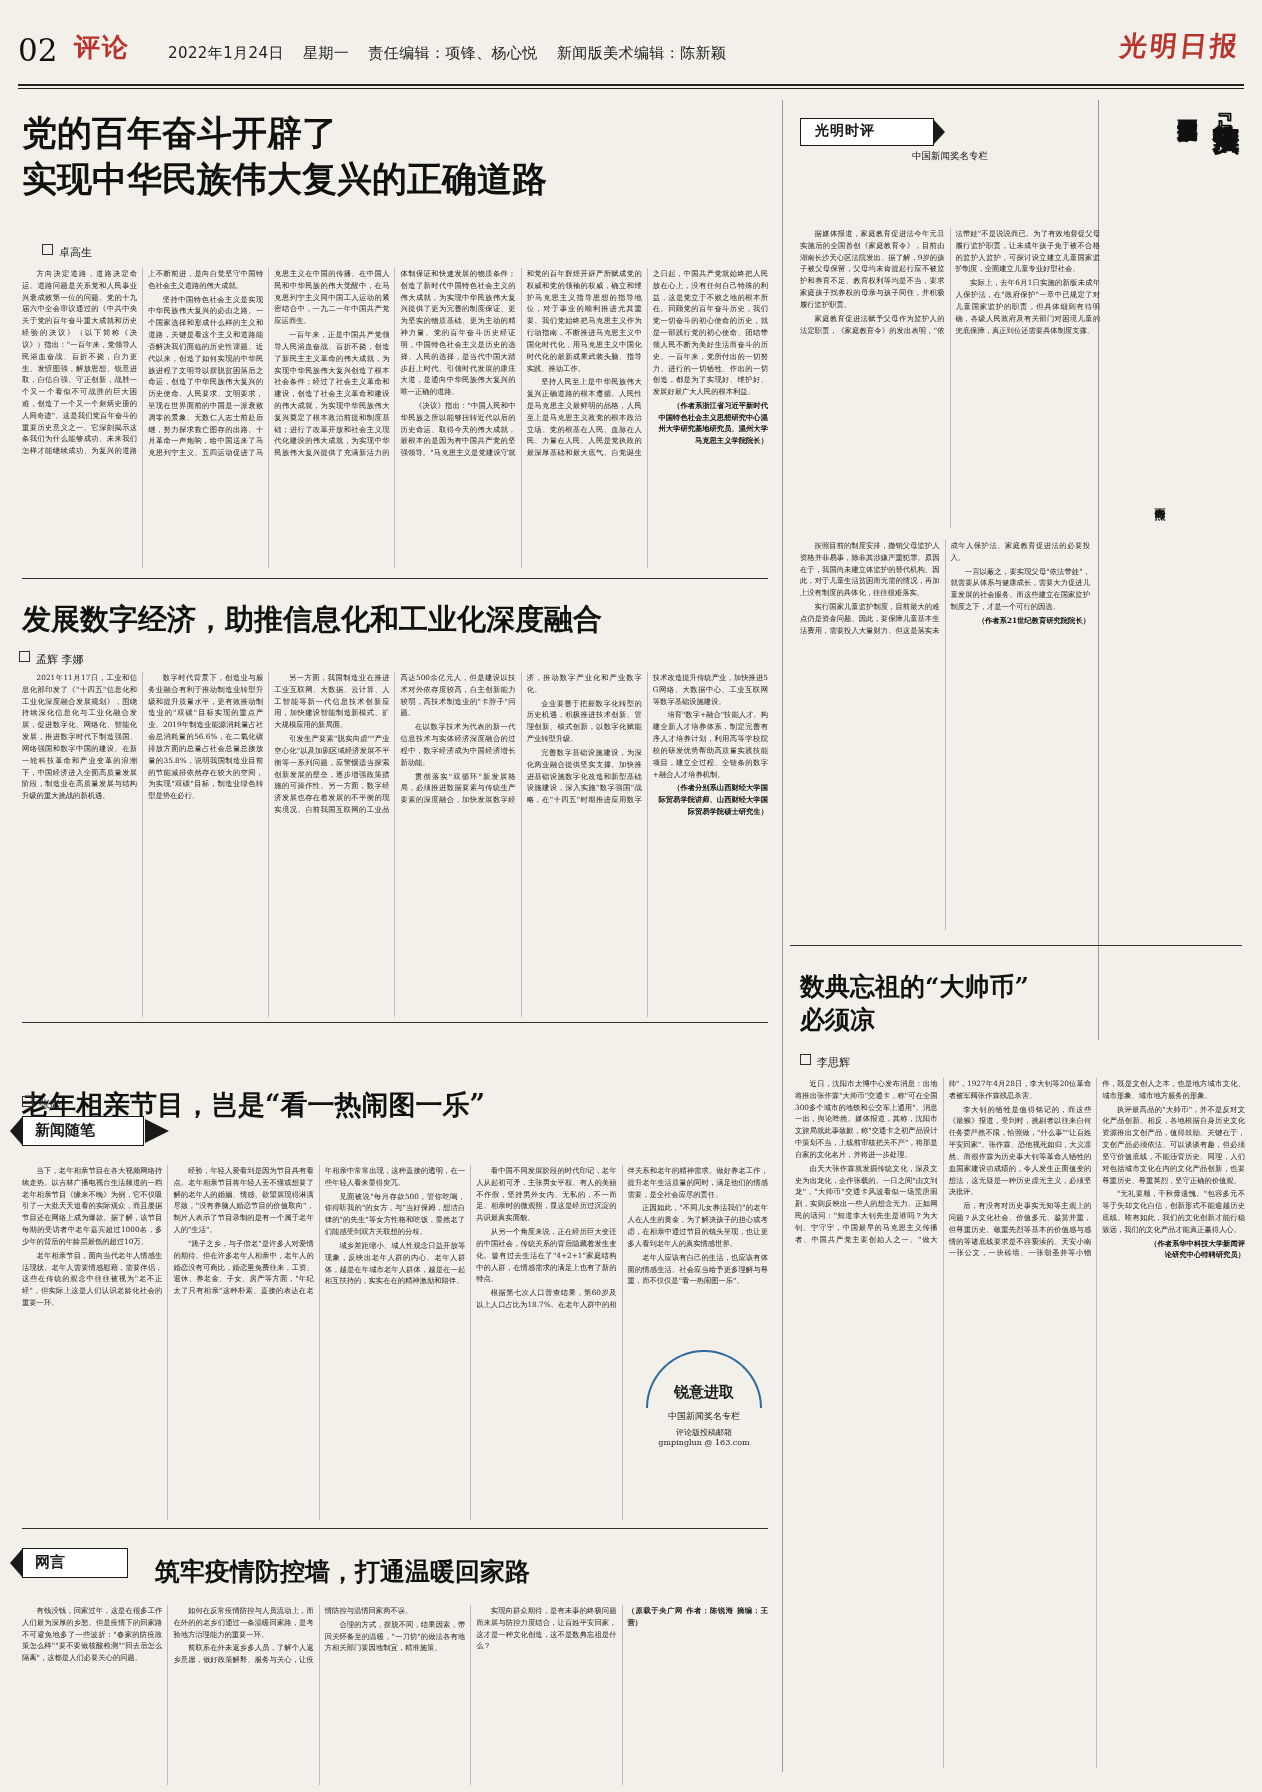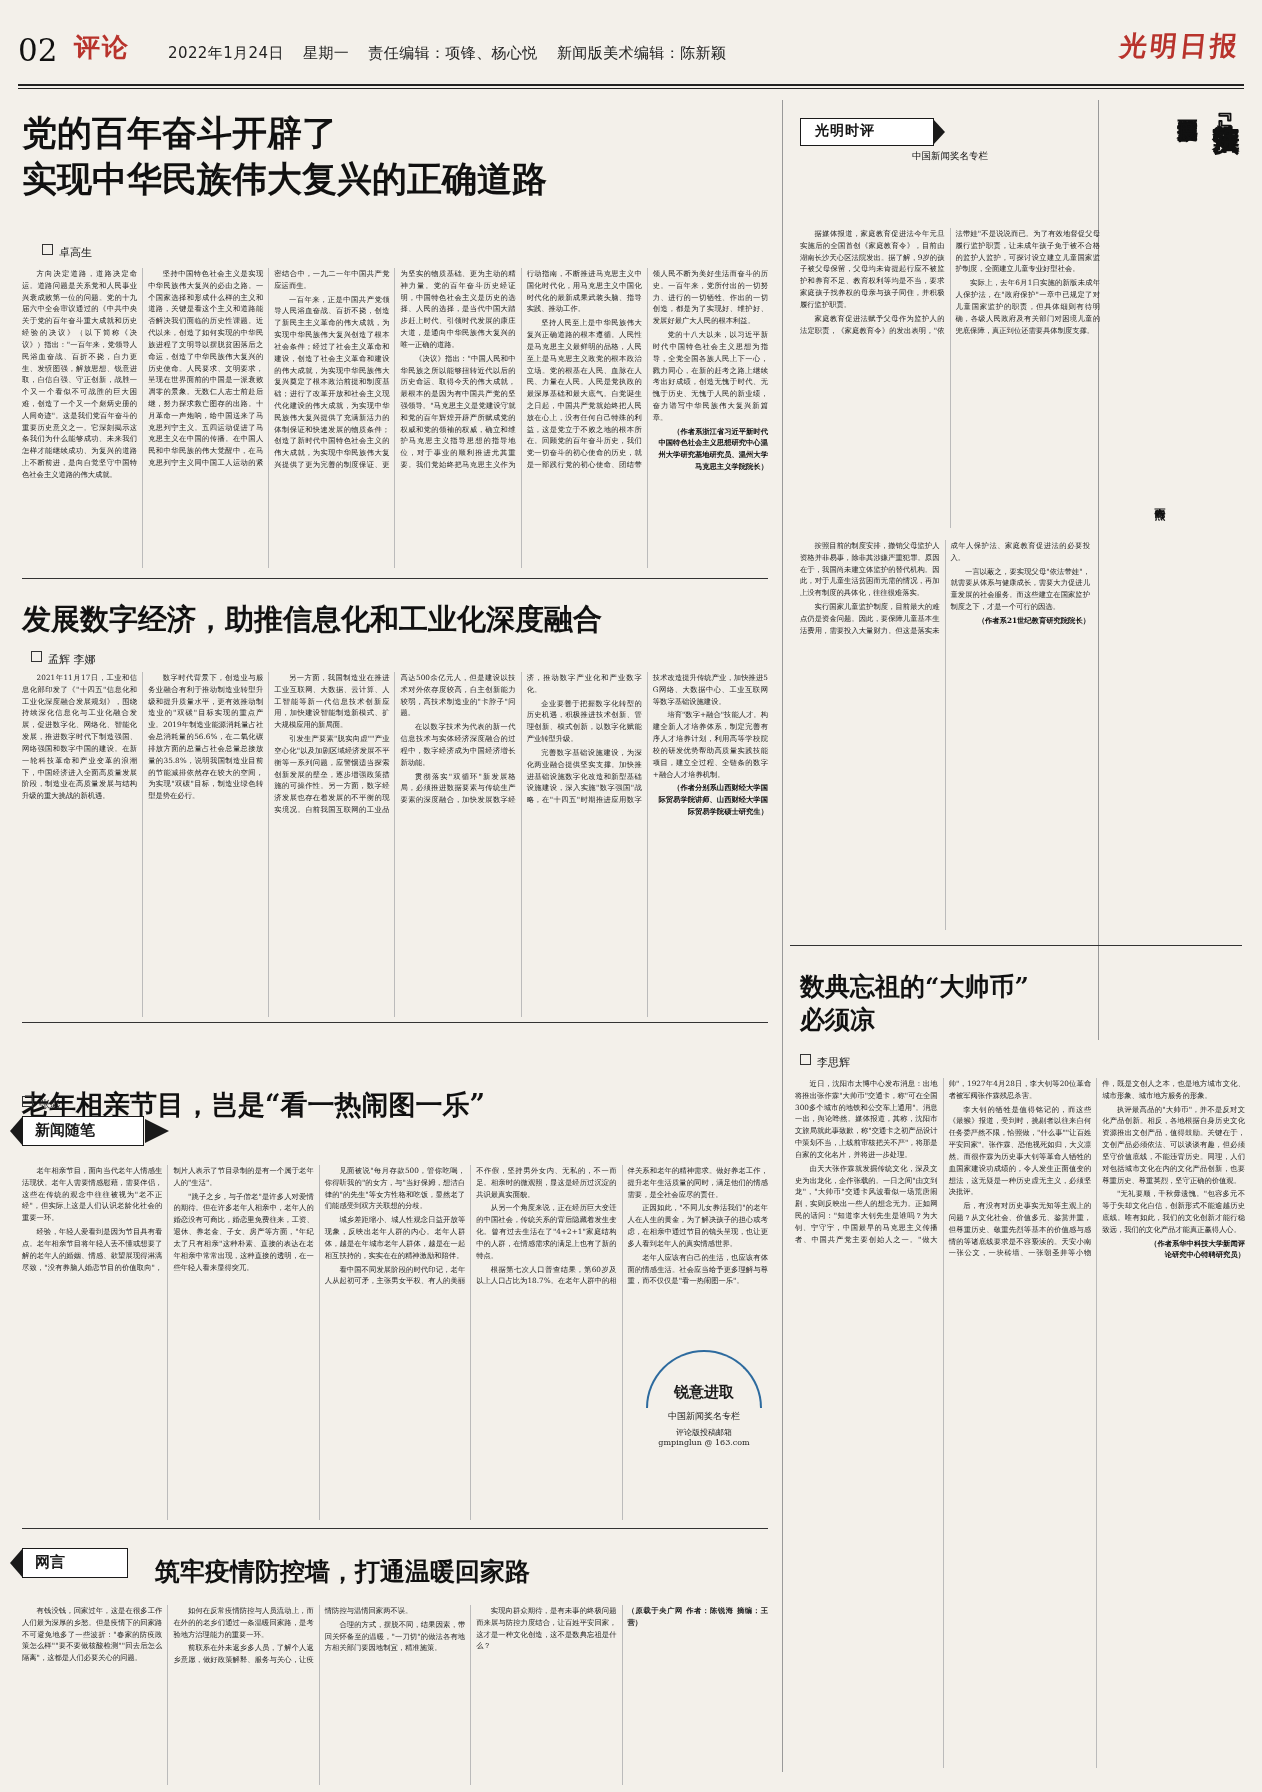--- a/index.html
+++ b/index.html
@@ -84,21 +84,21 @@
   #a1-title{position:absolute;left:22px;top:110px;width:740px;font-size:35px;}
   #a1-by{position:absolute;left:22px;top:238px;margin-left:20px;}
   #a1-cols{position:absolute;left:22px;top:268px;width:746px;height:300px;}
   .c6{column-count:6;column-gap:11px;column-rule:1px solid #bbb;height:100%;}
   .c5{column-count:5;column-gap:11px;column-rule:1px solid #bbb;height:100%;}
   .c3{column-count:3;column-gap:11px;column-rule:1px solid #bbb;height:100%;}
   .c2{column-count:2;column-gap:11px;column-rule:1px solid #bbb;height:100%;}
 
   
   #a2-title{position:absolute;left:22px;top:600px;width:746px;font-size:29px;}
-  #a2-by{position:absolute;left:31px;top:645px;}
+  #a2-by{position:absolute;left:19px;top:645px;}
   #a2-cols{position:absolute;left:22px;top:672px;width:746px;height:300px;}
 
   
   #a3-title{position:absolute;left:22px;top:1087px;width:746px;font-size:27px;}
   #a3-by{position:absolute;left:22px;top:1090px;}
   #a3-cols{position:absolute;left:22px;top:1165px;width:746px;height:355px;}
 
   
   #a4-title{position:absolute;left:155px;top:1555px;width:520px;font-size:25px;}
   #a4-cols{position:absolute;left:22px;top:1605px;width:746px;height:180px;}
@@ -200,21 +200,20 @@
   <div class="headline" id="a1-title" style="white-space:pre-line;">党的百年奋斗开辟了
 实现中华民族伟大复兴的正确道路</div>
   <div class="byline" id="a1-by"><span class="box"></span><span>卓高生</span></div>
   <div id="a1-cols">
     <div class="c6 body">
       <p>方向决定道路，道路决定命运。道路问题是关系党和人民事业兴衰成败第一位的问题。党的十九届六中全会审议通过的《中共中央关于党的百年奋斗重大成就和历史经验的决议》（以下简称《决议》）指出："一百年来，党领导人民浴血奋战、百折不挠，自力更生、发愤图强，解放思想、锐意进取，自信自强、守正创新，战胜一个又一个看似不可战胜的巨大困难，创造了一个又一个彪炳史册的人间奇迹"。这是我们党百年奋斗的重要历史意义之一。它深刻揭示这条我们为什么能够成功、未来我们怎样才能继续成功、为复兴的道路上不断前进，是向自觉坚守中国特色社会主义道路的伟大成就。</p>
       <p>坚持中国特色社会主义是实现中华民族伟大复兴的必由之路。一个国家选择和形成什么样的主义和道路，关键是看这个主义和道路能否解决我们面临的历史性课题。近代以来，创造了如何实现的中华民族进程了文明导以摆脱贫困落后之命运，创造了中华民族伟大复兴的历史使命。人民要求、文明要求，呈现在世界面前的中国是一派衰败凋零的景象。无数仁人志士前赴后继，努力探求救亡图存的出路。十月革命一声炮响，给中国送来了马克思列宁主义。五四运动促进了马克思主义在中国的传播。在中国人民和中华民族的伟大觉醒中，在马克思列宁主义同中国工人运动的紧密结合中，一九二一年中国共产党应运而生。</p>
       <p>一百年来，正是中国共产党领导人民浴血奋战、百折不挠，创造了新民主主义革命的伟大成就，为实现中华民族伟大复兴创造了根本社会条件；经过了社会主义革命和建设，创造了社会主义革命和建设的伟大成就，为实现中华民族伟大复兴奠定了根本政治前提和制度基础；进行了改革开放和社会主义现代化建设的伟大成就，为实现中华民族伟大复兴提供了充满新活力的体制保证和快速发展的物质条件；创造了新时代中国特色社会主义的伟大成就，为实现中华民族伟大复兴提供了更为完善的制度保证、更为坚实的物质基础、更为主动的精神力量。党的百年奋斗历史经证明，中国特色社会主义是历史的选择、人民的选择，是当代中国大踏步赶上时代、引领时代发展的康庄大道，是通向中华民族伟大复兴的唯一正确的道路。</p>
       <p>《决议》指出："中国人民和中华民族之所以能够扭转近代以后的历史命运、取得今天的伟大成就，最根本的是因为有中国共产党的坚强领导。"马克思主义是党建设守就和党的百年辉煌开辟产所赋成党的权威和党的领袖的权威，确立和维护马克思主义指导思想的指导地位，对于事业的顺利推进尤其重要。我们党始终把马克思主义作为行动指南，不断推进马克思主义中国化时代化，用马克思主义中国化时代化的最新成果武装头脑、指导实践、推动工作。</p>
       <p>坚持人民至上是中华民族伟大复兴正确道路的根本遵循。人民性是马克思主义最鲜明的品格，人民至上是马克思主义政党的根本政治立场。党的根基在人民、血脉在人民、力量在人民。人民是党执政的最深厚基础和最大底气。自党诞生之日起，中国共产党就始终把人民放在心上，没有任何自己特殊的利益，这是党立于不败之地的根本所在。回顾党的百年奋斗历史，我们党一切奋斗的初心使命的历史，就是一部践行党的初心使命、团结带领人民不断为美好生活而奋斗的历史。一百年来，党所付出的一切努力、进行的一切牺牲、作出的一切创造，都是为了实现好、维护好、发展好最广大人民的根本利益。</p>
-      <p>党的十八大以来，以习近平新时代中国特色社会主义思想为指导，全党全国各族人民上下一心，戮力同心，在新的赶考之路上继续考出好成绩，创造无愧于时代、无愧于历史、无愧于人民的新业绩，奋力谱写中华民族伟大复兴新篇章。</p>
       <p class="sig" style="text-indent:0;white-space:pre-line;">（作者系浙江省习近平新时代
 中国特色社会主义思想研究中心温
 州大学研究基地研究员、温州大学
 马克思主义学院院长）</p>
     </div>
   </div>
   <div class="hrule" style="left:22px;top:578px;width:746px;"></div>
 
   <div class="headline" id="a2-title">发展数字经济，助推信息化和工业化深度融合</div>
   <div class="byline" id="a2-by"><span class="box"></span><span>孟辉 李娜</span></div>
@@ -249,20 +248,21 @@
   <div class="headline" id="a3-title">老年相亲节目，岂是“看一热闹图一乐”</div>
   <div class="byline" id="a3-by"><span class="box"></span><span>张焱</span></div>
   <div id="xwsb">
     <div class="flag2">
       <span>新闻随笔</span>
       <i class="flagarrow"></i>
     </div>
   </div>
   <div id="a3-cols">
     <div class="c5 body">
+      <p>当下，老年相亲节目在各大视频网络持续走热。以吉林广播电视台生活频道的一档老年相亲节目《缘来不晚》为例，它不仅吸引了一大批天天追看的实际观众，而且屡据节目还在网络上成为爆款。据了解，该节目每期的受访者中老年嘉宾超过1000名，多少年的背后的年龄层最低的超过10万。</p>
       <p>老年相亲节目，面向当代老年人情感生活现状。老年人需要情感慰藉，需要伴侣，这些在传统的观念中往往被视为"老不正经"，但实际上这是人们认识老龄化社会的重要一环。</p>
       <p>经验，年轻人爱看到是因为节目具有看点。老年相亲节目将年轻人丢不懂或想要了解的老年人的婚姻、情感、欲望展现得淋漓尽致，"没有养脑人婚恋节目的价值取向"，制片人表示了节目录制的是有一个属于老年人的"生活"。</p>
       <p>"跳子之乡，与子偕老"是许多人对爱情的期待。但在许多老年人相亲中，老年人的婚恋没有可商比，婚恋里免费往来，工资、退休、养老金、子女、房产等方面，"年纪太了只有相亲"这种朴素、直接的表达在老年相亲中常常出现，这种直接的透明，在一些年轻人看来显得突兀。</p>
       <p>见面被说"每月存款500，管你吃喝，你得听我的"的女方，与"当好保姆，想洁自律的"的先生"等女方性格和吃饭，显然老了们能感受到双方关联想的分歧。</p>
       <p>城乡差距缩小、城人性观念日益开放等现象，反映出老年人群的内心。老年人群体，越是在年城市老年人群体，越是在一起相互扶持的，实实在在的精神激励和陪伴。</p>
       <p>看中国不同发展阶段的时代印记，老年人从起初可矛，主张男女平权、有人的美丽不作假，坚持男外女内、无私的，不一而足。相亲时的微观照，显这是经历过沉淀的共识最真实面貌。</p>
       <p>从另一个角度来说，正在经历巨大变迁的中国社会，传统关系的背后隐藏着发生变化。曾有过去生活在了"4+2+1"家庭结构中的人群，在情感需求的满足上也有了新的特点。</p>
       <p>根据第七次人口普查结果，第60岁及以上人口占比为18.7%。在老年人群中的相伴关系和老年的精神需求。做好养老工作，提升老年生活质量的同时，满足他们的情感需要，是全社会应尽的责任。</p>
       <p>正因如此，"不同儿女养活我们"的老年人在人生的黄金，为了解决孩子的担心或考虑，在相亲中通过节目的镜头呈现，也让更多人看到老年人的真实情感世界。</p>
       <p>老年人应该有自己的生活，也应该有体面的情感生活。社会应当给予更多理解与尊重，而不仅仅是"看一热闹图一乐"。</p>

